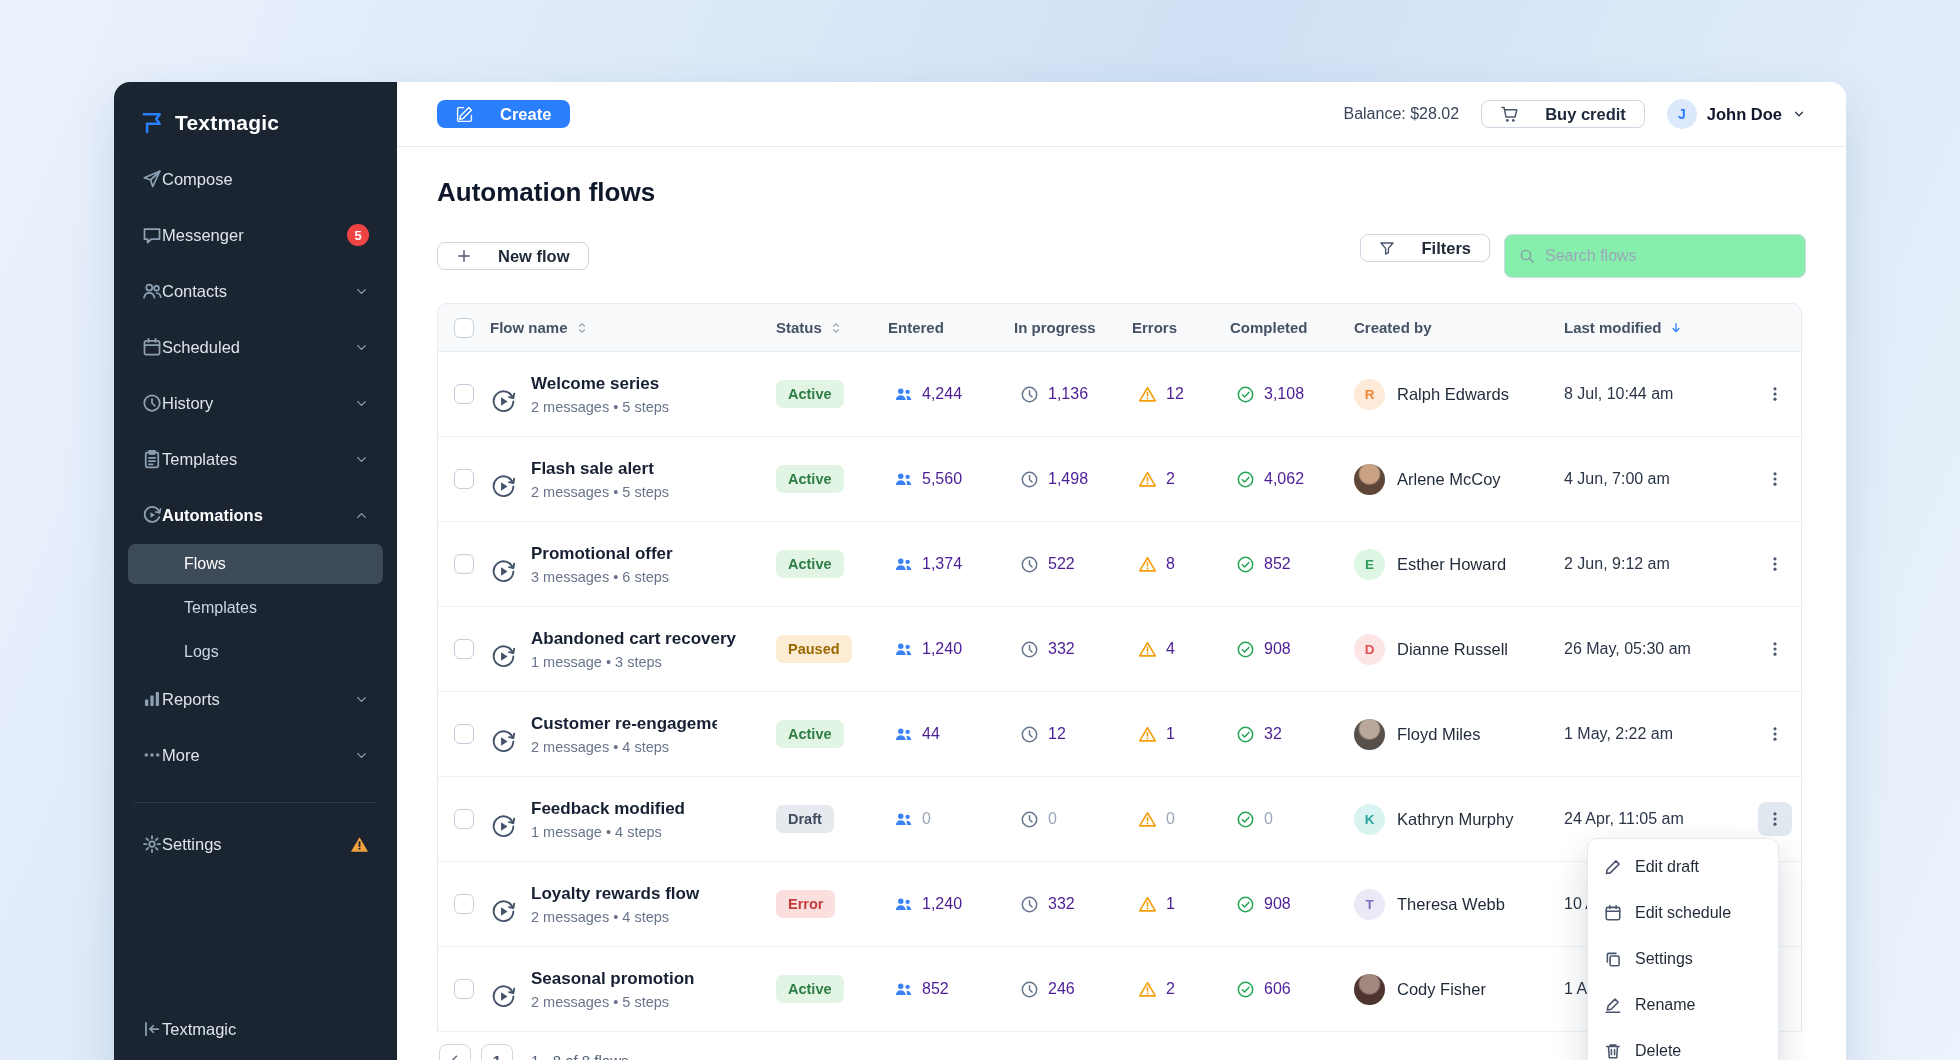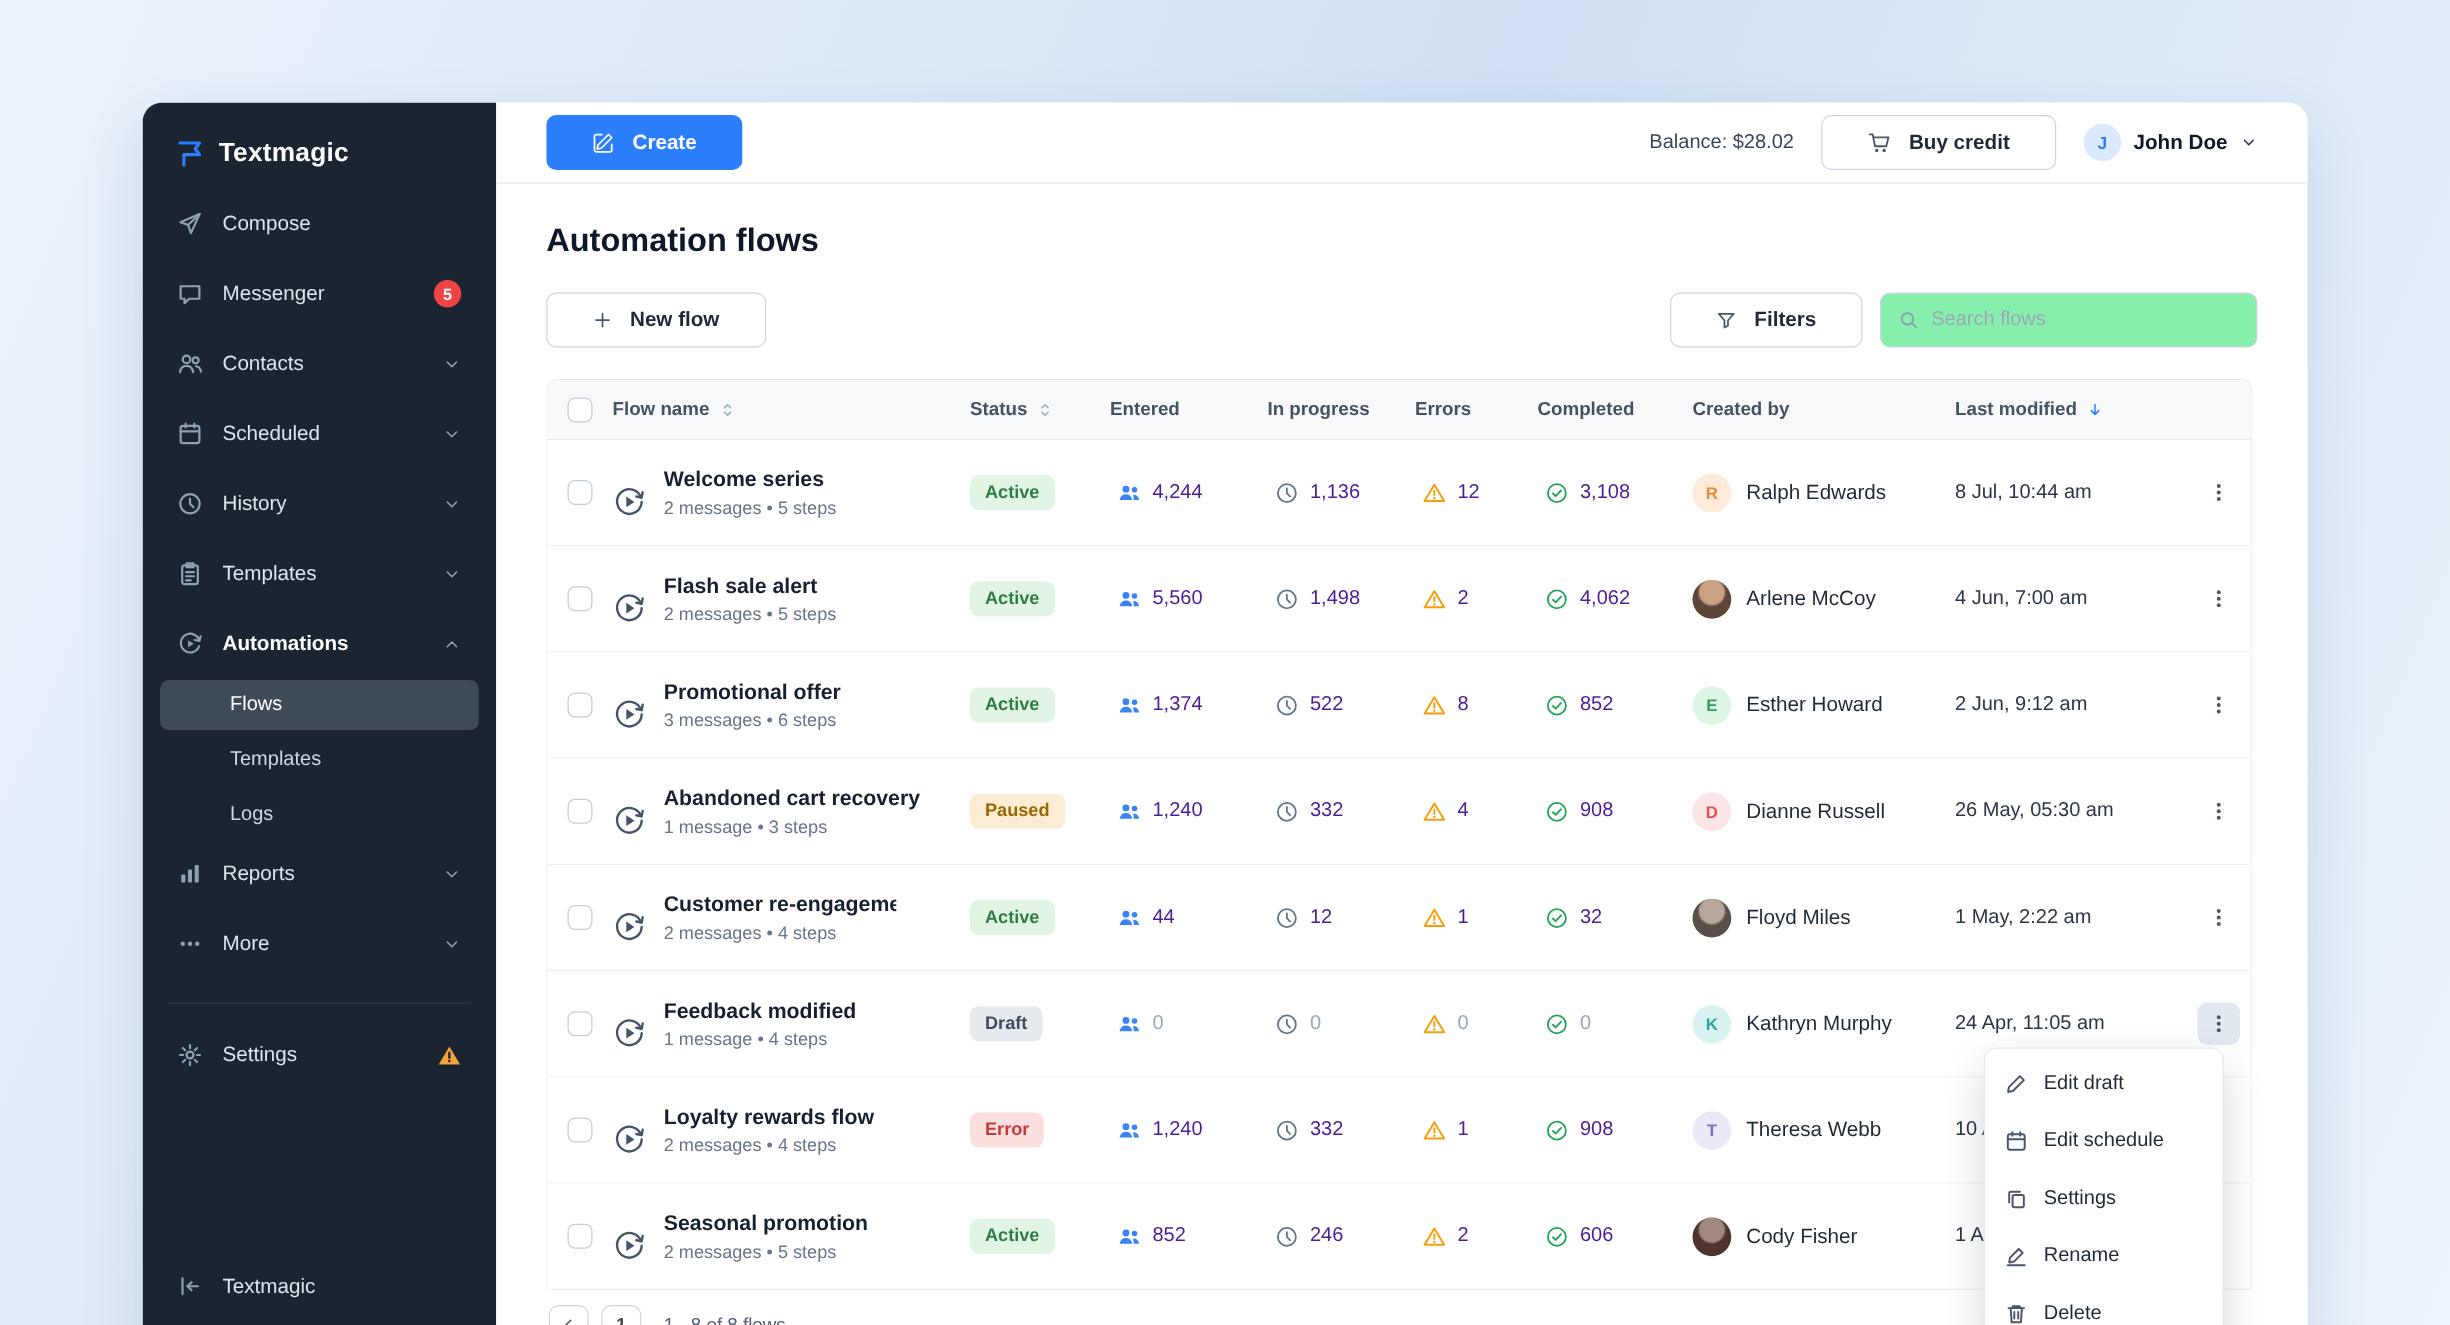--- a/index.html
+++ b/index.html
@@ -14,35 +14,35 @@
   
   .ic-wrap{display:inline-flex;align-items:center;justify-content:center;width:20px;height:20px;flex-shrink:0}
   .ic-wrap svg{width:100%;height:100%;fill:none;stroke:currentColor;stroke-width:1.4;stroke-linecap:round;stroke-linejoin:round}
   .sz14{width:14px;height:14px}.sz16{width:16px;height:16px}.sz18{width:18px;height:18px}.sz19{width:19px;height:19px}.sz27{width:27px;height:27px}
   .c-blue{color:#3b82f6}.c-gray{color:#64748b}.c-orange{color:#f59e0b}.c-green{color:#23a455}.c-slate{color:#49566b}
   
   .sidebar{width:283px;background:#1a2531;display:flex;flex-direction:column;padding:26px 14px 30px;flex-shrink:0}
   .logo{display:flex;align-items:center;gap:11px;padding:0 12px;height:30px;margin-bottom:18px}
   .logo .ic-wrap{color:#2b7ffc;width:24px;height:24px}
   .logo-text{color:#fff;font-size:21px;font-weight:700;letter-spacing:.2px}
-  .nav-item{display:flex;align-items:center;gap:16px;height:46px;padding:0 14px;border-radius:8px;font-size:16.5px;color:#dde4ed;cursor:pointer;margin-bottom:10px;flex-shrink:0}
+  .nav-item{display:flex;align-items:center;height:46px;padding:0 14px;border-radius:8px;font-size:16.5px;color:#dde4ed;cursor:pointer;margin-bottom:10px;flex-shrink:0}
   .nav-item .ic-wrap{color:#8da0b4}
   .nav-item-active{color:#fff;font-weight:600}
   .nav-chev{margin-left:auto;width:15px;height:15px;color:#8da0b4}
   .badge{margin-left:auto;background:#ef4444;color:#fff;font-size:13px;font-weight:700;min-width:22px;height:22px;border-radius:11px;display:inline-flex;align-items:center;justify-content:center;padding:0 6px}
   .nav-sub{display:flex;flex-direction:column;margin-top:-4px}
   .sub-item{height:40px;display:flex;align-items:center;padding-left:56px;font-size:16px;color:#cdd6e2;border-radius:7px;margin-bottom:4px;cursor:pointer}
   .sub-item-selected{background:#3d4a58;color:#fff}
   .nav-divider{height:1px;background:#2c3947;margin:14px 6px 18px;flex-shrink:0}
   .warn-ic{margin-left:auto;width:19px;height:19px}
   .spacer{flex:1}
   
   .main{flex:1;display:flex;flex-direction:column;background:#fff;min-width:0}
   .topbar{height:65px;border-bottom:1px solid #e6ebf1;display:flex;align-items:center;padding:0 40px;flex-shrink:0}
-  .btn{font-family:inherit;cursor:pointer;display:inline-flex;align-items:center;gap:14px;border-radius:8px;height:44px;padding:0 36px;font-size:16.5px;font-weight:700;border:1px solid transparent}
+  .btn{font-family:inherit;cursor:pointer;display:inline-flex;align-items:center;gap:26px;border-radius:8px;height:28px;padding:0 18px;font-size:16.5px;font-weight:700;border:1px solid transparent}
   .btn-create{background:#2b7ffc;color:#fff}
   .btn-create .ic-wrap{color:#fff}
   .btn-light{background:#fff;border-color:#cdd6e1;color:#1e293b}
   .topbar-right{margin-left:auto;display:flex;align-items:center;gap:22px}
   .balance{font-size:16px;color:#39465a}
   .user-chip{display:flex;align-items:center;gap:10px;cursor:pointer}
   .user-avatar{width:30px;height:30px;border-radius:50%;background:#dce9fd;color:#2b7ffc;font-weight:700;font-size:14px;display:flex;align-items:center;justify-content:center}
   .user-name{font-size:16.5px;font-weight:700;color:#0f172a}
   .user-chev{width:14px;height:14px;color:#273449}
   

